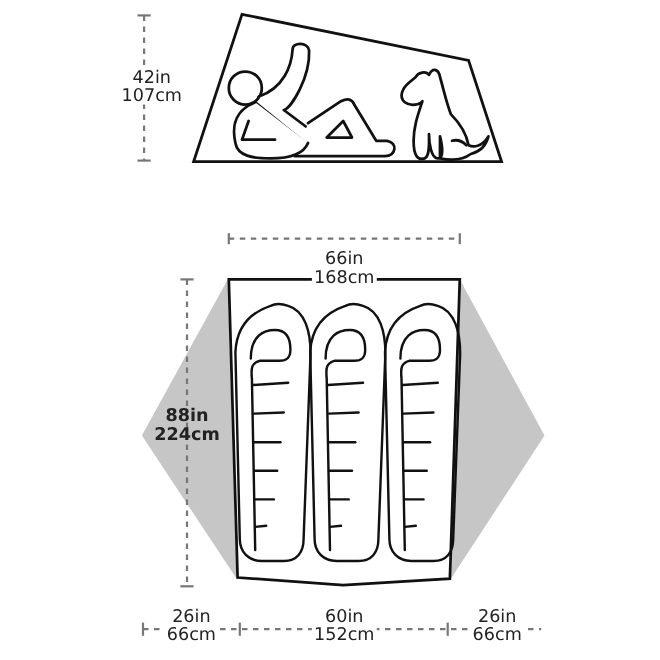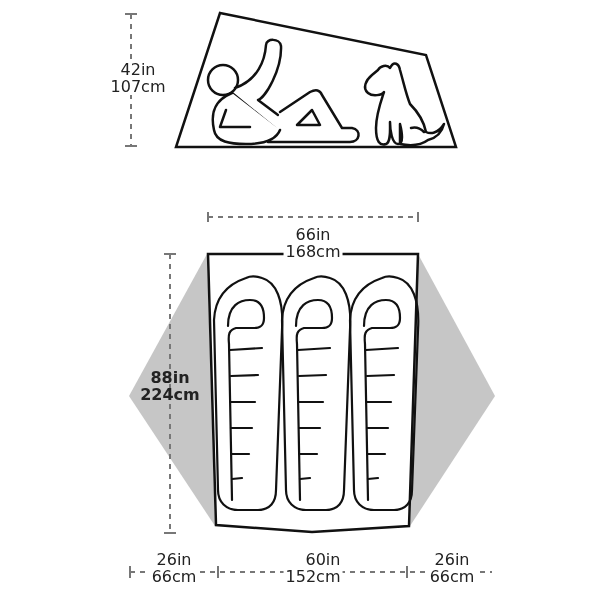--- a/index.html
+++ b/index.html
@@ -122,21 +122,21 @@
 <div class="dim-text bg-grey" style="left:170px; top:369px;">
   <span>88in</span>
   <span>224cm</span>
 </div>
 
 <div class="dim-text bg-white" style="left:174px; top:551px;">
   <span>26in</span>
   <span>66cm</span>
 </div>
 
-<div class="dim-text bg-white" style="left:313px; top:551px;text-align:right;">
+<div class="dim-text bg-white" style="left:313px; top:551px;">
   <span>60in</span>
   <span>152cm</span>
 </div>
 
 <div class="dim-text bg-white" style="left:452px; top:551px;">
   <span>26in</span>
   <span>66cm</span>
 </div>
 
 </body></html>

